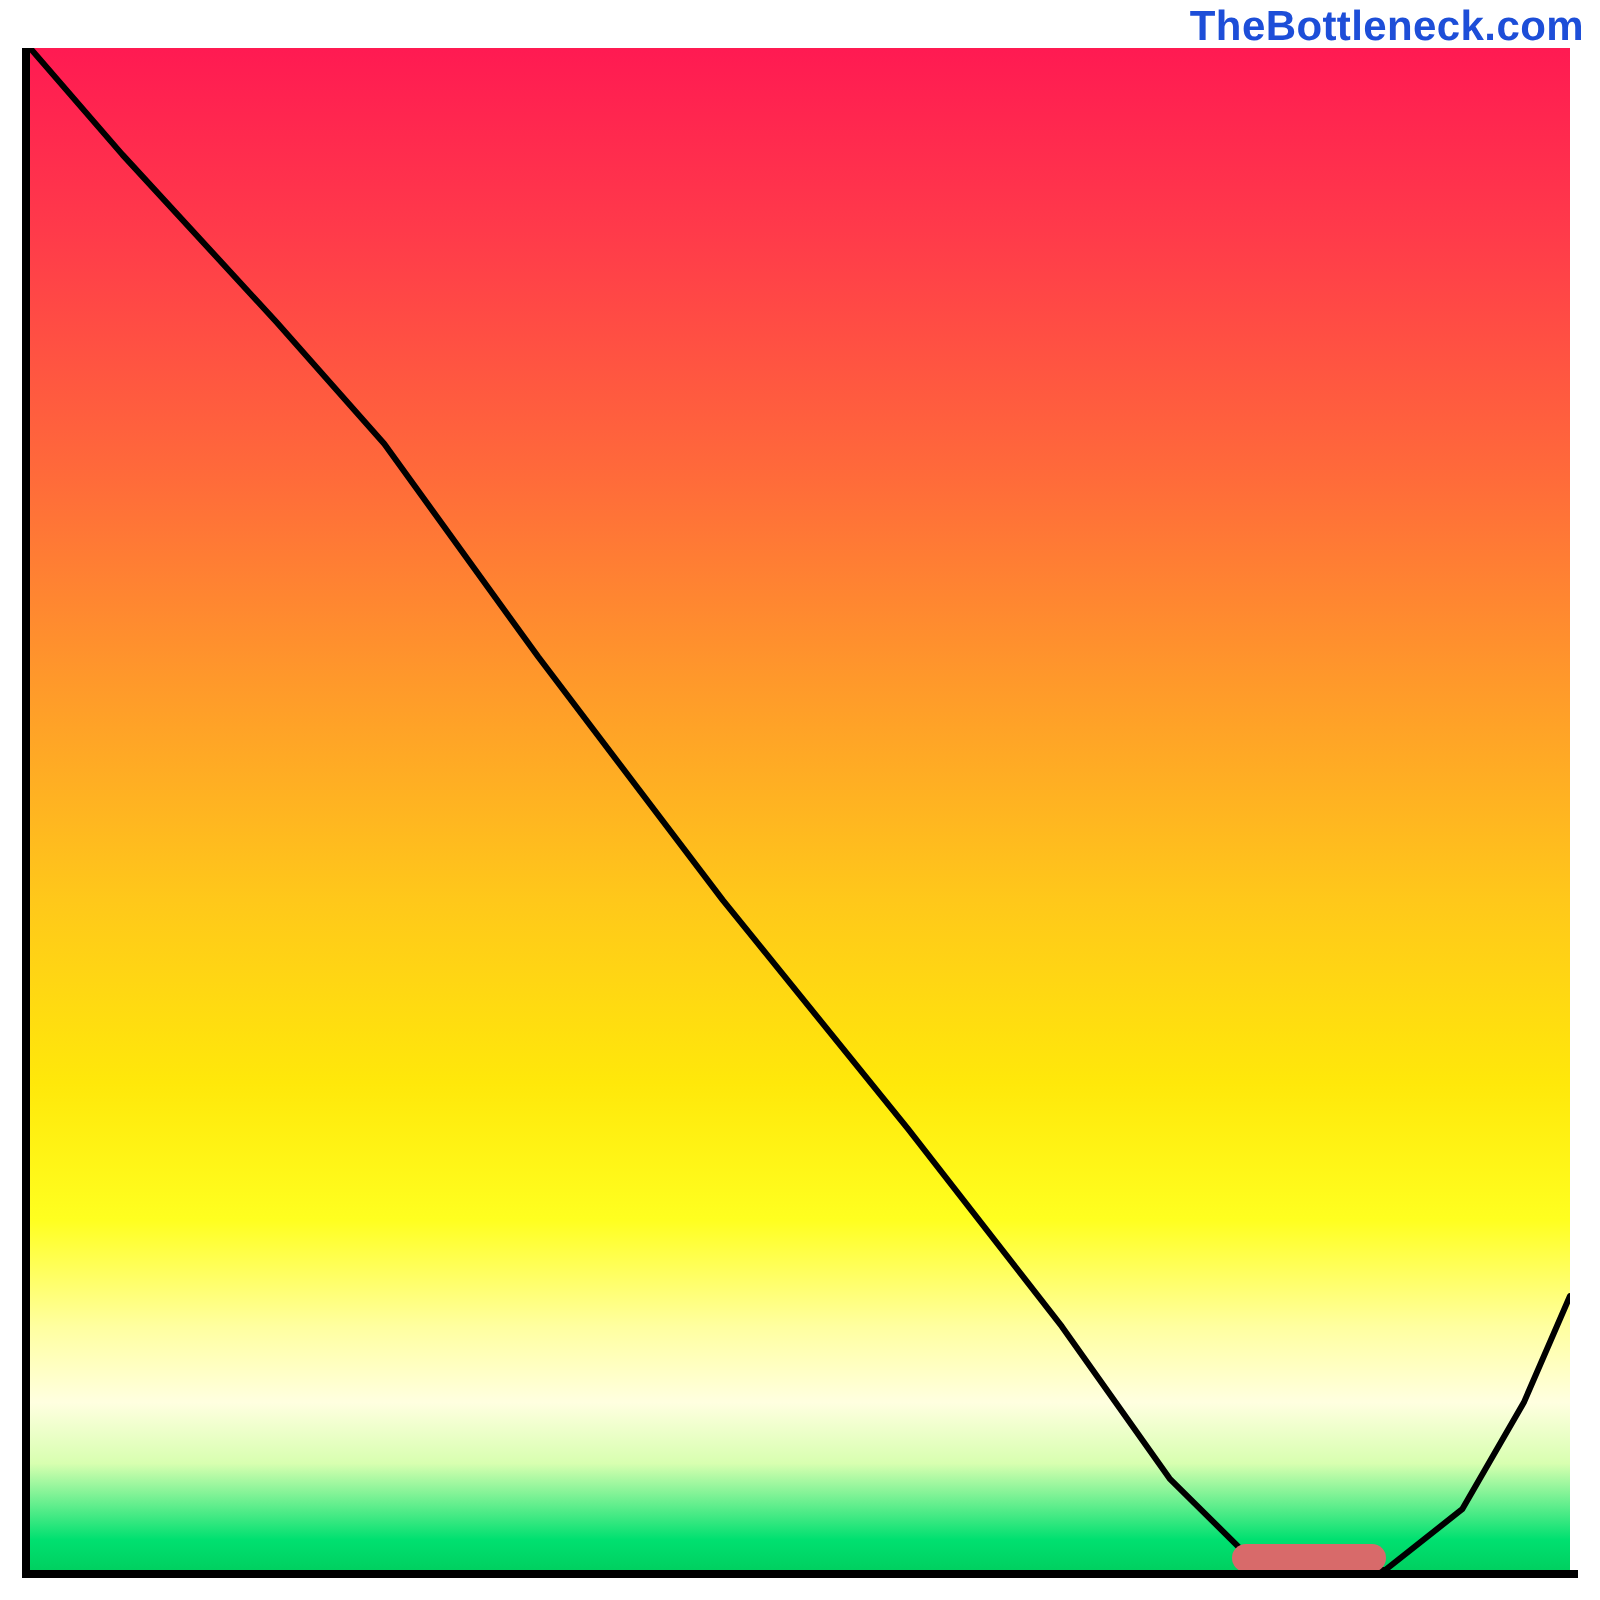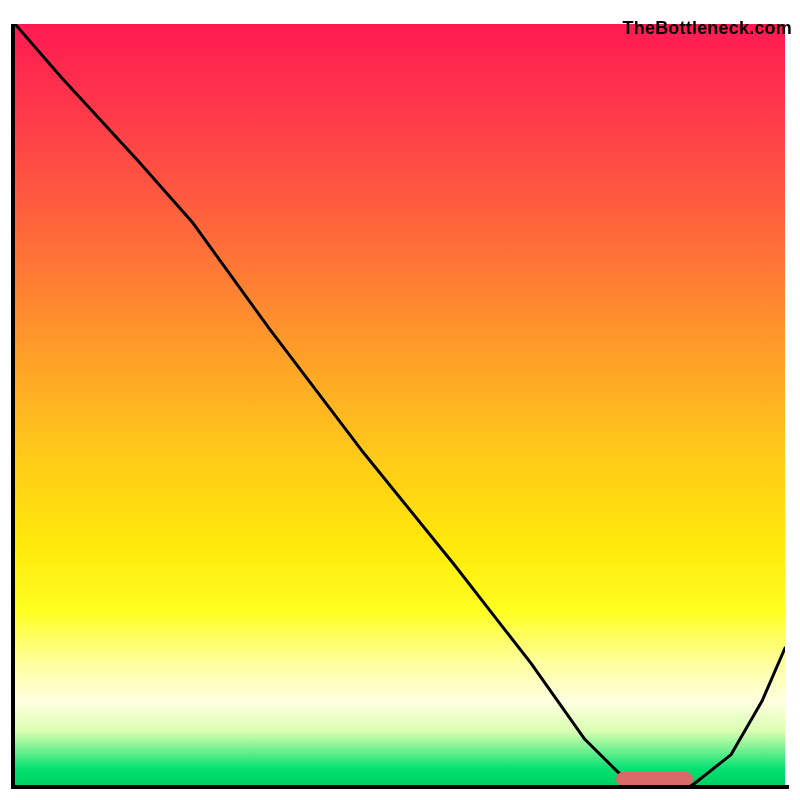--- a/index.html
+++ b/index.html
@@ -55,26 +55,26 @@
     pointer-events: none;
   }
   .marker {
     position: absolute;
     background: #d86a6a;
     border-radius: 8px;
     height: 14px;
   }
   .watermark {
     position: absolute;
-    top: 18px;
+    top: 2px;
     right: 8px;
     font-family: Arial, Helvetica, sans-serif;
-    font-size: 18px;
+    font-size: 21px;
     font-weight: bold;
-    color: #000000;
+    color: #1d4ed8;
     letter-spacing: 0.2px;
   }
 </style>
 </head>
 <body>
 
 <div class="chart-container">
 
   <div class="plot-area"></div>
 

